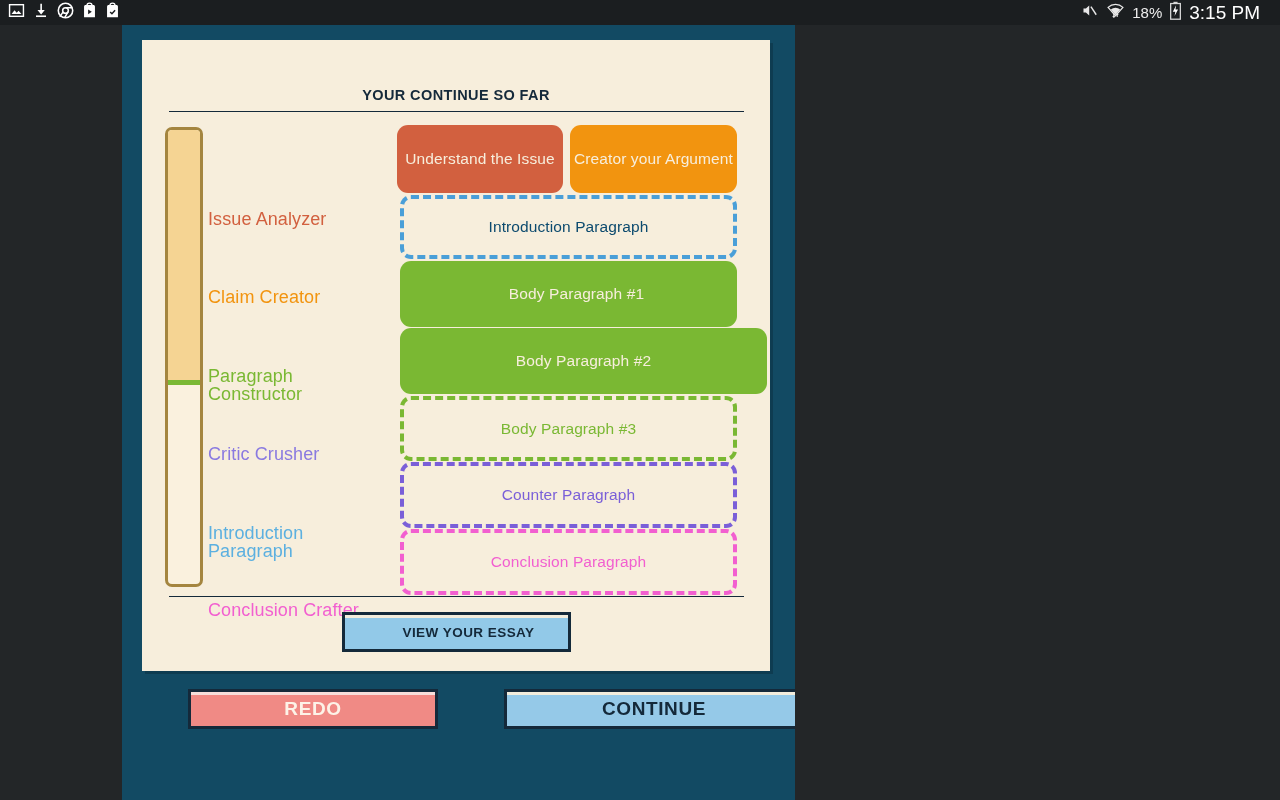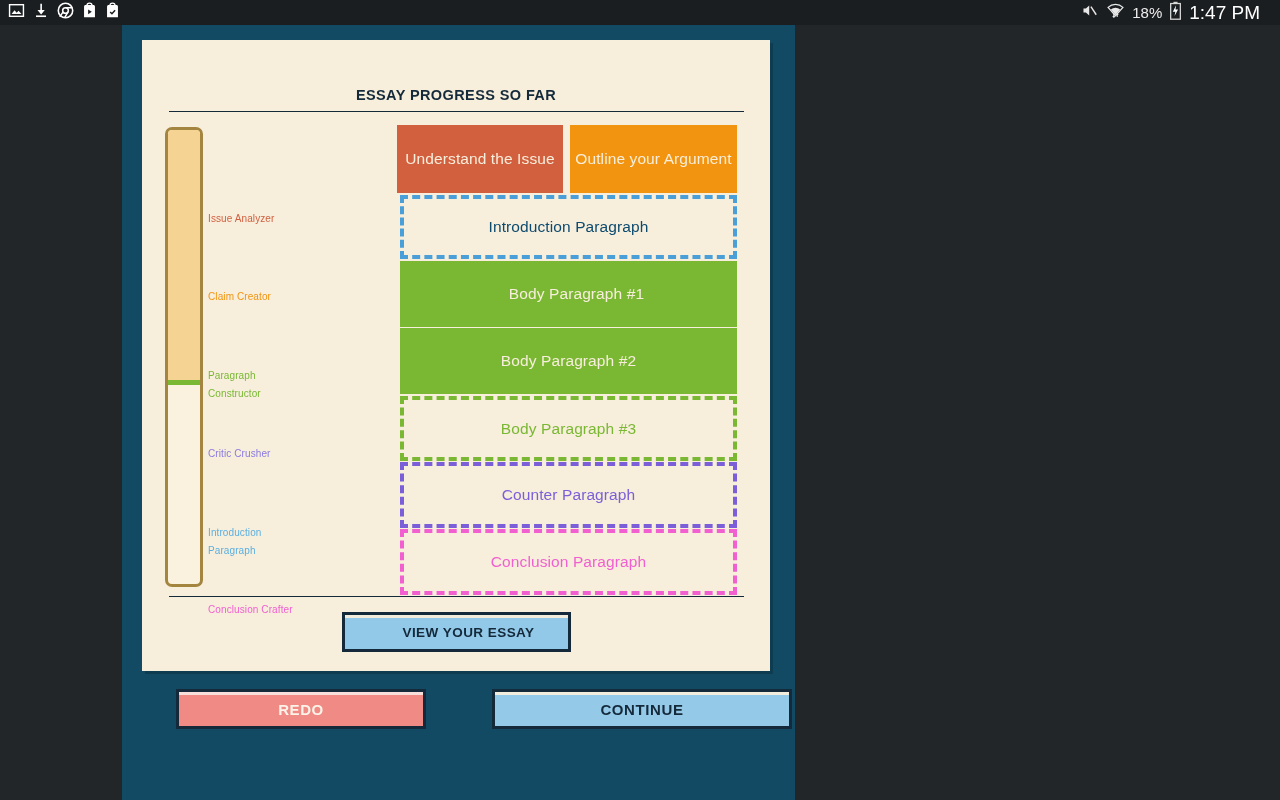--- a/index.html
+++ b/index.html
@@ -136,21 +136,21 @@
   #stages {
     position: absolute;
     left: 66px;
     top: 87px;
     width: 175px;
     height: 460px;
   }
   .stage {
     position: absolute;
     left: 0;
-    font-size: 10px;
+    font-size: 18px;
     line-height: 18px;
     letter-spacing: 0.1px;
     white-space: pre-line;
   }
 
   
   #blocks {
     position: absolute;
     left: 255px;
     top: 85px;
@@ -159,20 +159,21 @@
   }
   .blk {
     position: absolute;
     box-sizing: border-box;
     display: flex;
     align-items: center;
     justify-content: center;
     text-align: center;
     font-size: 15.5px;
     letter-spacing: 0.1px;
+    border-radius: 11px;
   }
   .blk.solid { color: #f7eedc; }
   .blk.dashed { background: transparent; }
 
   
   #view-essay {
     position: absolute;
     left: 200px;
     top: 572px;
     width: 229px;
@@ -201,24 +202,25 @@
 
   
   .action-btn {
     position: absolute;
     height: 40px;
     border: 3px solid #14293a;
     box-sizing: border-box;
     display: flex;
     align-items: center;
     justify-content: center;
-    font-size: 15px;
+    font-size: 19px;
     font-weight: bold;
     letter-spacing: 0.6px;
     cursor: pointer;
+    margin-left: 12px;
   }
   #btn-redo {
     left: 54px;
     top: 664px;
     width: 250px;
     background: #f08a85;
     color: #fdf3e8;
   }
   #btn-redo::before {
     content: "";
@@ -298,29 +300,29 @@
           </svg>
       </span>
       <span class="sb-pct">18%</span>
       <span class="sb-ico">
         <svg width="13" height="19" viewBox="0 0 14 24">
             <rect x="4.4" y="1" width="5.2" height="2.2" fill="#d9d9d9"></rect>
             <rect x="0.9" y="3.2" width="12.2" height="19.8" fill="none" stroke="#d9d9d9" stroke-width="1.6"></rect>
             <path d="M7.8 5.4L3.6 13.6h3.2l-1 5.4 4.4-8.4H7z" fill="#ffffff"></path>
           </svg>
       </span>
-      <span class="sb-clock">1:47 PM</span>
+      <span class="sb-clock">3:15 PM</span>
     </div>
   </div>
 
   <div id="app">
 
     <div id="card">
 
-      <div class="card-title">ESSAY PROGRESS SO FAR</div>
+      <div class="card-title">YOUR CONTINUE SO FAR</div>
       <div class="rule top"></div>
 
       <div id="progressbar" style="border-color: rgb(164, 133, 63); background: rgb(250, 241, 222);">
         <div class="fill" style="height: 250px; background: rgb(245, 212, 147);"></div>
         <div class="marker" style="top: 250px; background: rgb(122, 184, 51);"></div>
       </div>
 
       <div id="stages">
           <div class="stage" style="top: 83px; color: rgb(210, 96, 63);">Issue Analyzer</div>
           <div class="stage" style="top: 161px; color: rgb(242, 148, 15);">Claim Creator</div>
@@ -330,29 +332,29 @@
           <div class="stage" style="top: 397px; color: rgb(92, 176, 224);">Introduction
 Paragraph</div>
           <div class="stage" style="top: 474px; color: rgb(242, 95, 208);">Conclusion Crafter</div>
         </div>
 
       <div id="blocks">
           <div class="blk solid" style="left: 0px; top: 0px; width: 166px; height: 68px; background: rgb(210, 96, 63);">
             <span>Understand the Issue</span>
           </div>
           <div class="blk solid" style="left: 173px; top: 0px; width: 167px; height: 68px; background: rgb(242, 148, 15);">
-            <span>Outline your Argument</span>
+            <span>Creator your Argument</span>
           </div>
           <div class="blk dashed" style="left: 3px; top: 70px; width: 337px; height: 64px; border: 4px dashed rgb(74, 159, 216); color: #0c4a6e;">
             <span>Introduction Paragraph</span>
           </div>
           <div class="blk solid" style="left: 3px; top: 136px; width: 337px; height: 66px; background: rgb(122, 184, 51); padding-left: 16px;">
             <span>Body Paragraph #1</span>
           </div>
-          <div class="blk solid" style="left: 3px; top: 203px; width: 337px; height: 66px; background: rgb(122, 184, 51);">
+          <div class="blk solid" style="left: 3px; top: 203px; width: 367px; height: 66px; background: rgb(122, 184, 51);">
             <span>Body Paragraph #2</span>
           </div>
           <div class="blk dashed" style="left: 3px; top: 271px; width: 337px; height: 65px; border: 4px dashed rgb(122, 184, 51); color: rgb(122, 184, 51);">
             <span>Body Paragraph #3</span>
           </div>
           <div class="blk dashed" style="left: 3px; top: 404px; width: 337px; height: 66px; border: 4px dashed rgb(242, 95, 208); color: rgb(242, 95, 208);">
             <span>Conclusion Paragraph</span>
           </div>
           <div class="blk dashed" style="left: 3px; top: 337px; width: 337px; height: 66px; border: 4px dashed rgb(122, 95, 216); color: rgb(122, 95, 216);">
             <span>Counter Paragraph</span>

